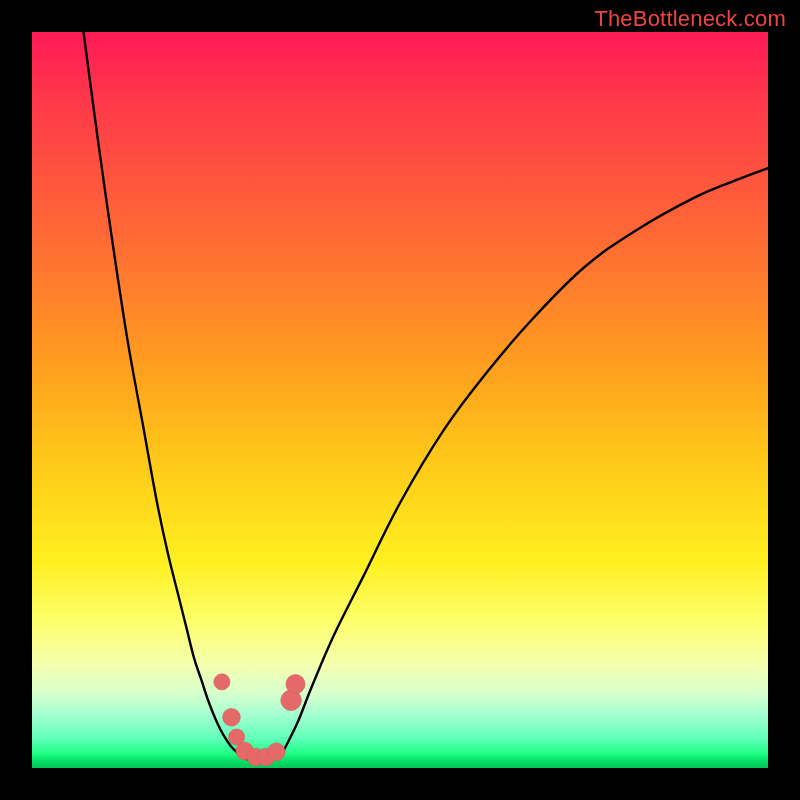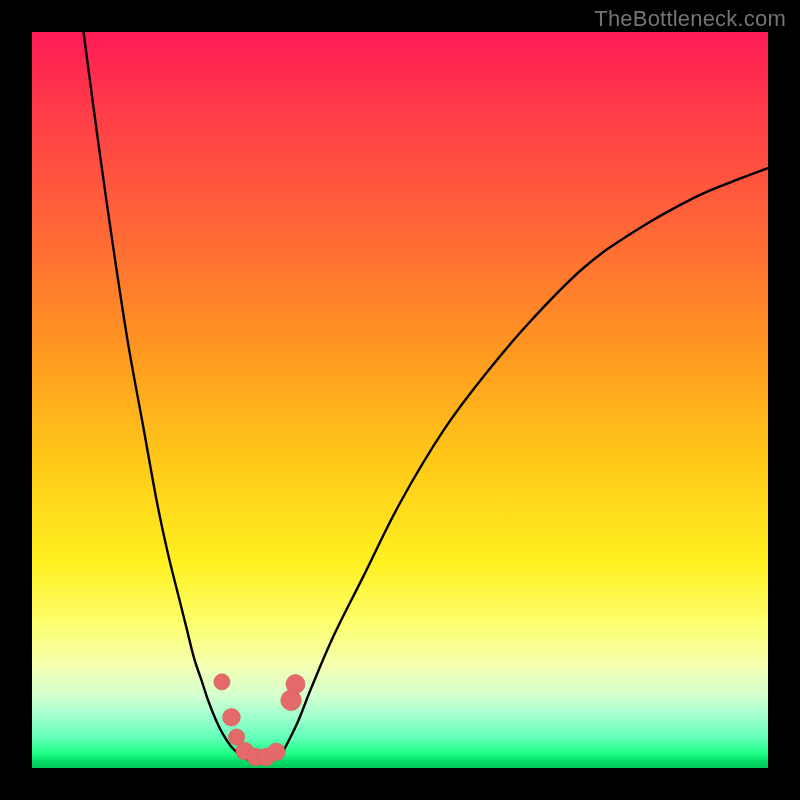--- a/index.html
+++ b/index.html
@@ -47,21 +47,21 @@
   }
   .curve-svg {
     position: absolute;
     left: 0; top: 0;
     width: 736px; height: 736px;
   }
   .watermark {
     position: absolute;
     top: 6px;
     right: 14px;
-    color: #737373;
+    color: #ef4444;
     font-size: 22px;
     letter-spacing: 0.2px;
     font-weight: 500;
     user-select: none;
   }
 </style>
 </head>
 <body>
 
 <div class="frame">

